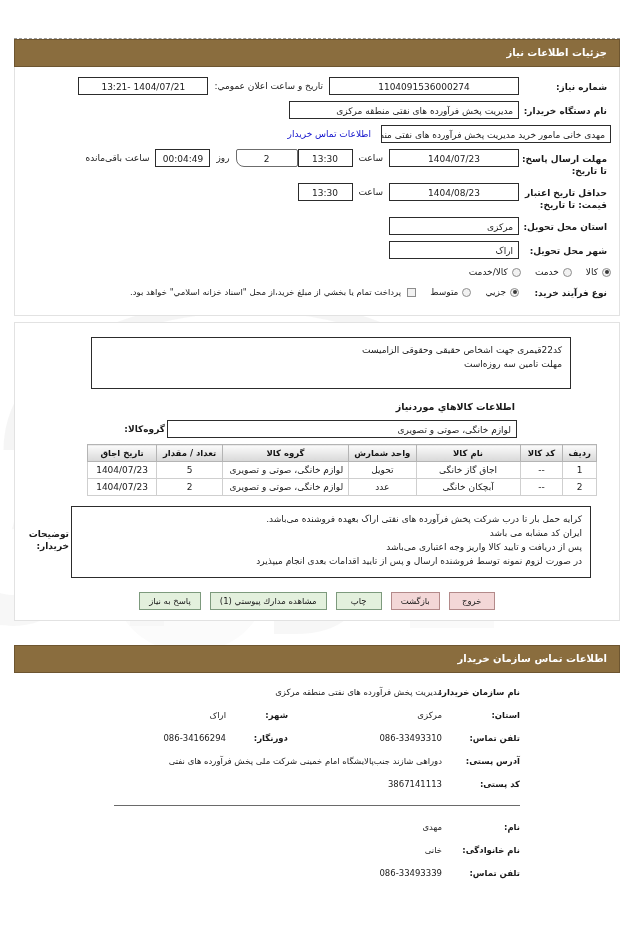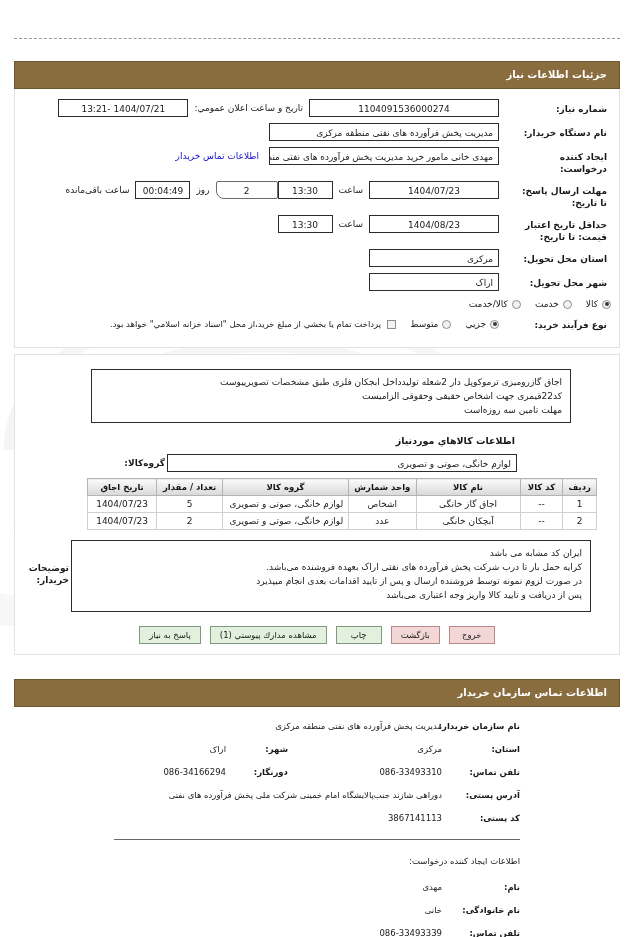--- a/index.html
+++ b/index.html
@@ -30,21 +30,21 @@
     box-sizing:border-box;
     padding:0 14px;
   }
   .topline{
     margin:38px 0 0 0;
     border-top:1px dashed #9a9a9a;
     height:0;
   }
   
   .sec-head{
-    margin-top:22px;
+    margin-top:0;
     background:#8a6d3e;
     border:1px solid #6d5530;
     color:#ffffff;
     font-weight:bold;
     font-size:10px;
     padding:7px 12px 8px 12px;
     text-align:right;
     letter-spacing:0;
   }
   .panel{
@@ -64,21 +64,20 @@
   .lbl{
     width:92px;
     min-width:92px;
     text-align:right;
     font-weight:bold;
     font-size:9px;
     line-height:12px;
     padding-top:4px;
     padding-right:4px;
     box-sizing:border-box;
-    margin-left:20px;
   }
   .fld{
     border:1px solid #2c2c2c;
     background:#fff;
     height:18px;
     line-height:18px;
     padding:0 5px;
     box-sizing:border-box;
     text-align:right;
     font-size:9px;
@@ -260,21 +259,20 @@
       <div class="inline-lbl">تاريخ و ساعت اعلان عمومي:</div>
       <div class="fld w130 num">1404/07/21 -13:21</div>
     </div>
 
     <div class="row">
       <div class="lbl">نام دستگاه خريدار:</div>
       <div class="fld w230">مديريت پخش فرآورده های نفتی منطقه مرکزی</div>
     </div>
 
     <div class="row">
-      <div class="lbl">ايجاد كننده درخواست:</div>
       <div class="fld w230">مهدی خانی مامور خريد مديريت پخش فرآورده های نفتی منطقه مرکزی</div>
       <div class="link">اطلاعات تماس خريدار</div>
     </div>
 
     <div class="row">
       <div class="lbl">مهلت ارسال پاسخ: تا تاريخ:</div>
       <div class="fld w130 num">1404/07/23</div>
       <div class="inline-lbl">ساعت</div>
       <div class="fld w55 num">13:30</div>
       <div class="daybox">2</div>
@@ -335,21 +333,20 @@
       </div>
     </div>
 
   </div>
 
   <div class="panel" style="border-top:1px solid #e2e2e2;margin-top:6px;">
 
     <div class="desc-wrap">
       <div style="width:40px;min-width:40px;"></div>
       <div class="desc-box">
-        <div>اجاق  گازروميزی ترموکوپل دار 2شعله توليدداخل ابجکان فلزی  طبق  مشخصات تصويرپيوست</div>
         <div>کد22قیمری  جهت  اشخاص  حقيقی  وحقوقی الزاميست</div>
         <div>مهلت  تامين  سه  روزه‌است</div>
       </div>
     </div>
 
     <div class="subtitle">اطلاعات كالاهاي موردنياز</div>
 
     <div class="row" style="padding-right:50px;">
       <div style="width:44px;min-width:44px;"></div>
       <div class="fld" style="width:350px;">لوازم خانگی، صوتی و تصويری</div>
@@ -366,44 +363,44 @@
           <th style="width:120px;">گروه كالا</th>
           <th style="width:62px;">تعداد / مقدار</th>
           <th style="width:70px;">تاريخ اجاق</th>
         </tr>
       </thead>
       <tbody>
         <tr>
           <td>1</td>
           <td>--</td>
           <td>اجاق گاز خانگی</td>
-          <td>اشخاص</td>
+          <td>تحويل</td>
           <td class="ta-r">لوازم خانگی، صوتی و تصويری</td>
           <td>5</td>
           <td>1404/07/23</td>
         </tr>
         <tr>
           <td>2</td>
           <td>--</td>
           <td>آبچکان خانگی</td>
           <td>عدد</td>
           <td class="ta-r">لوازم خانگی، صوتی و تصويری</td>
           <td>2</td>
           <td>1404/07/23</td>
         </tr>
       </tbody>
     </table>
 
     <div class="notes-wrap">
       <div style="width:20px;min-width:20px;"></div>
       <div class="notes-box">
+        <div>کرايه حمل بار تا درب شرکت  پخش فرآورده های نفتی اراک بعهده فروشنده می‌باشد.</div>
         <div>ايران کد مشابه می باشد</div>
-        <div>کرايه حمل بار تا درب شرکت  پخش فرآورده های نفتی اراک بعهده فروشنده می‌باشد.</div>
+        <div>پس از دريافت و تاييد کالا واريز وجه  اعتباری می‌باشد</div>
         <div>در صورت لزوم نمونه توسط فروشنده ارسال و پس از تاييد اقدامات بعدی انجام ميپذيرد</div>
-        <div>پس از دريافت و تاييد کالا واريز وجه  اعتباری می‌باشد</div>
       </div>
       <div class="notes-lbl">توضيحات خريدار:</div>
     </div>
 
     <div class="btns">
       <div class="btn red">خروج</div>
       <div class="btn red">بازگشت</div>
       <div class="btn">چاپ</div>
       <div class="btn">مشاهده مدارك پيوستي (1)</div>
       <div class="btn">پاسخ به نياز</div>
@@ -439,21 +436,20 @@
       <div class="ci-val" style="min-width:330px;">دوراهی شازند جنب‌پالايشگاه امام خمينی  شرکت ملی پخش فرآورده های نفتی</div>
     </div>
 
     <div class="ci-row" style="padding-right:96px;">
       <div class="ci-lbl">كد پستی:</div>
       <div class="ci-val">3867141113</div>
     </div>
 
     <hr class="hr-dark">
 
-    <div class="creator-title">اطلاعات ايجاد كننده درخواست:</div>
 
     <div class="ci-row" style="padding-right:96px;">
       <div class="ci-lbl">نام:</div>
       <div class="ci-val">مهدی</div>
     </div>
 
     <div class="ci-row" style="padding-right:96px;">
       <div class="ci-lbl">نام خانوادگی:</div>
       <div class="ci-val">خانی</div>
     </div>

